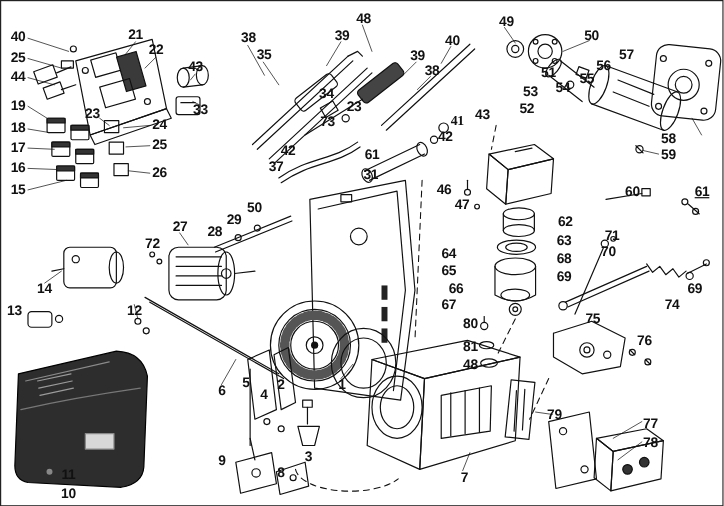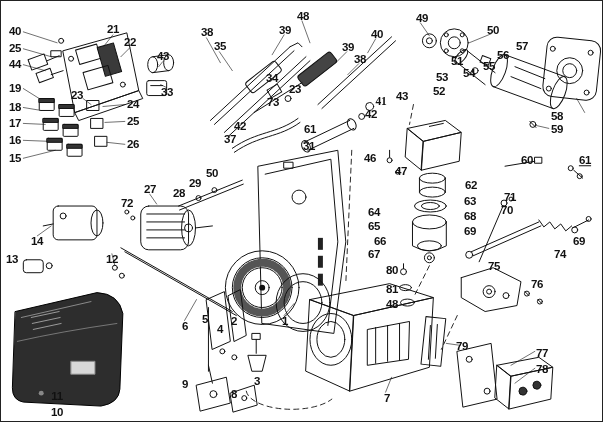--- a/index.html
+++ b/index.html
@@ -376,21 +376,21 @@
       <span class="callout" style="left: 502px; top: 55px; color: rgb(17, 17, 17);">56</span>
       <span class="callout" style="left: 521px; top: 46px; color: rgb(17, 17, 17);">57</span>
       <span class="callout" style="left: 441px; top: 77px; color: rgb(17, 17, 17);">53</span>
       <span class="callout" style="left: 438px; top: 91px; color: rgb(17, 17, 17);">52</span>
       <span class="callout" style="left: 401px; top: 96px; color: rgb(17, 17, 17);">43</span>
       <span class="callout" style="left: 556px; top: 116px; color: rgb(17, 17, 17);">58</span>
       <span class="callout" style="left: 556px; top: 129px; color: rgb(17, 17, 17);">59</span>
       <span class="callout" style="left: 526px; top: 160px; color: rgb(17, 17, 17);">60</span>
       <span class="callout" style="left: 584px; top: 160px; color: rgb(17, 17, 17); text-decoration: underline;">61</span>
       <span class="callout" style="left: 369px; top: 158px; color: rgb(17, 17, 17);">46</span>
-      <span class="callout" style="left: 400px; top: 171px; color: rgb(17, 17, 17);">47</span>
+      <span class="callout" style="left: 384px; top: 171px; color: rgb(17, 17, 17);">47</span>
       <span class="callout" style="left: 470px; top: 185px; color: rgb(17, 17, 17);">62</span>
       <span class="callout" style="left: 469px; top: 201px; color: rgb(17, 17, 17);">63</span>
       <span class="callout" style="left: 373px; top: 212px; color: rgb(17, 17, 17);">64</span>
       <span class="callout" style="left: 373px; top: 226px; color: rgb(17, 17, 17);">65</span>
       <span class="callout" style="left: 379px; top: 241px; color: rgb(17, 17, 17);">66</span>
       <span class="callout" style="left: 373px; top: 254px; color: rgb(17, 17, 17);">67</span>
       <span class="callout" style="left: 469px; top: 216px; color: rgb(17, 17, 17);">68</span>
       <span class="callout" style="left: 469px; top: 231px; color: rgb(17, 17, 17);">69</span>
       <span class="callout" style="left: 506px; top: 210px; color: rgb(17, 17, 17); text-align: right;">70</span>
       <span class="callout" style="left: 509px; top: 197px; color: rgb(17, 17, 17);">71</span>

